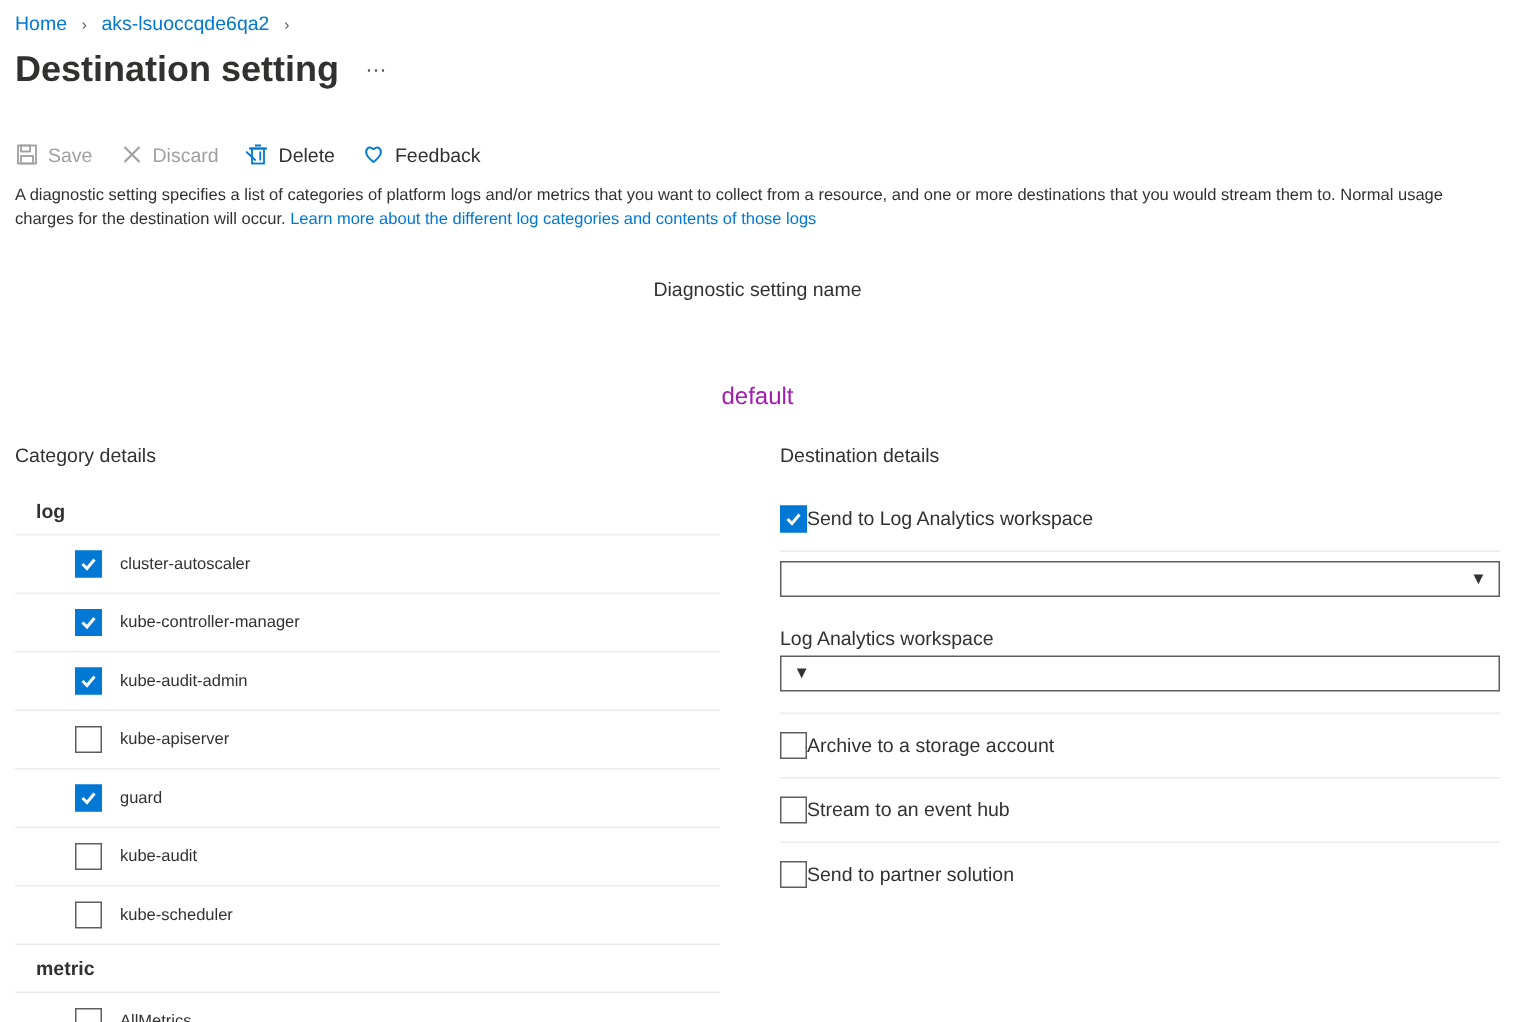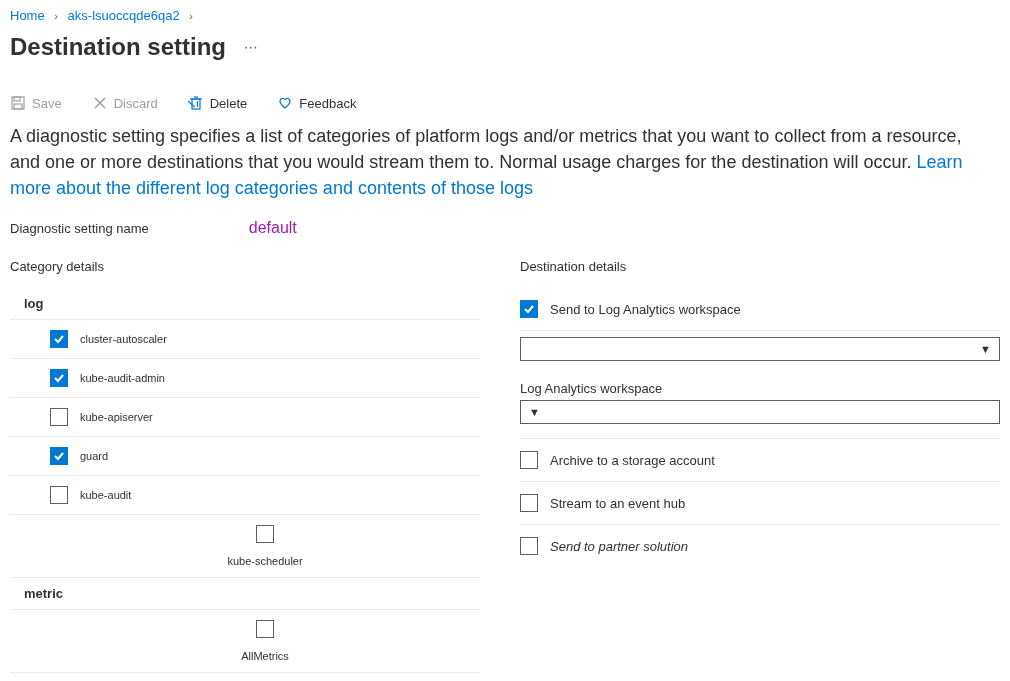--- a/index.html
+++ b/index.html
@@ -12,51 +12,51 @@
     background: #fff;
     width: 1010px;
   }
   a.bc { color: #0078d4; text-decoration: none; font-size: 13px; }
   .bc-sep { color: #605e5c; margin: 0 6px; font-size: 11px;}
   .breadcrumb { padding: 0 0 6px 0; }
 
   h1.title { font-size: 24px; font-weight: 600; margin: 4px 0 14px 0; display:inline-block;}
   .title-dots { color:#605e5c; margin-left:14px; letter-spacing:2px; font-size:14px; position:relative; top:-3px;}
 
-  .toolbar { display:flex; gap:30px; padding: 20px 0 12px 0; align-items:center;}
+  .toolbar { display:flex; gap:18px; padding: 20px 0 12px 0; align-items:center;}
   .tb-btn { display:flex; align-items:center; gap:6px; color:#323130; cursor:pointer; font-size:13px;}
   .tb-btn.disabled { color:#a19f9d; cursor:default;}
   .tb-btn svg { width:16px; height:16px; }
 
-  .description { font-size:18px; color:#323130; line-height:1.45; margin-bottom:18px; max-width:980px;}
+  .description { font-size:11px; color:#323130; line-height:1.45; margin-bottom:30px; max-width:980px;}
   .description a { color:#0078d4; text-decoration:none;}
 
-  .name-row { display:flex; align-items:center; gap: 100px; margin-bottom: 22px;}
+  .name-row { display:flex; align-items:center; gap: 56px; margin-bottom: 22px; flex-direction: column;}
   .name-row .label { font-size:13px; }
   .name-row .value { font-size:16px; color:#a21caf; }
 
   .two-col { display:flex; gap:40px; }
   .left { flex:0 0 470px; }
   .right { flex:1; }
 
   .section-label { font-size:13px; color:#323130; margin-bottom:14px;}
 
   .group-head {
     font-weight:600; font-size:13px; padding:8px 0 8px 14px; border-bottom:1px solid #edebe9;
   }
   .cat-row {
     display:flex; align-items:center; gap:12px;
     padding:10px 0 10px 40px;
     border-bottom:1px solid #edebe9;
     font-size:11px;
   }
-  .left .cat-row:last-child{ border-bottom:1px solid #edebe9;flex-direction:column;}
+  .left .cat-row:last-child{ border-bottom:1px solid #edebe9;}
 
   .dest-row {
-    display:flex; align-items:center; gap:12px;
+    display:flex; align-items:center; 
     padding:12px 0;
     border-bottom:1px solid #edebe9;
     font-size:13px;
   }
   .sub-field { padding: 6px 0 14px 0; border-bottom:1px solid #edebe9;}
   .field-label { font-size:13px; margin-bottom:4px; }
   .select {
     width:100%; height:24px; border:1px solid #605e5c; background:#fff;
     display:flex; align-items:center; justify-content:space-between;
     padding:0 8px; font-size:13px; color:#323130;
@@ -144,20 +144,28 @@
             </svg>
           </span>
           <span>cluster-autoscaler</span>
         </div>
         <div class="cat-row">
           <span class="chk checked">
             <svg viewBox="0 0 12 12">
               <polyline points="2,6 5,9 10,3" fill="none" stroke="#fff" stroke-width="2"></polyline>
             </svg>
           </span>
+          <span>kube-controller-manager</span>
+        </div>
+        <div class="cat-row">
+          <span class="chk checked">
+            <svg viewBox="0 0 12 12">
+              <polyline points="2,6 5,9 10,3" fill="none" stroke="#fff" stroke-width="2"></polyline>
+            </svg>
+          </span>
           <span>kube-audit-admin</span>
         </div>
         <div class="cat-row">
           <span class="chk"></span>
           <span>kube-apiserver</span>
         </div>
         <div class="cat-row">
           <span class="chk checked">
             <svg viewBox="0 0 12 12">
               <polyline points="2,6 5,9 10,3" fill="none" stroke="#fff" stroke-width="2"></polyline>
@@ -217,20 +225,20 @@
       <span>Archive to a storage account</span>
     </div>
 
     <div class="dest-row">
       <span class="chk">
         
       </span>
       <span>Stream to an event hub</span>
     </div>
 
-    <div class="dest-row" style="border-bottom:none;font-style:italic;">
+    <div class="dest-row" style="border-bottom:none;">
       <span class="chk">
         
       </span>
       <span>Send to partner solution</span>
     </div>
   </div>
 </div>
 
 </body></html>

